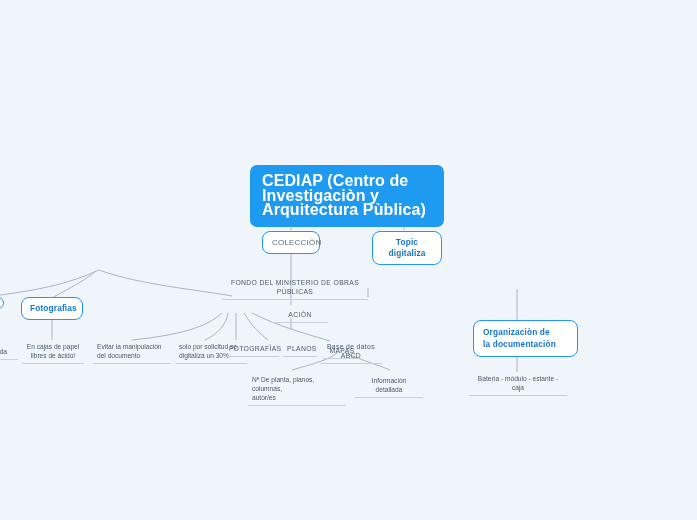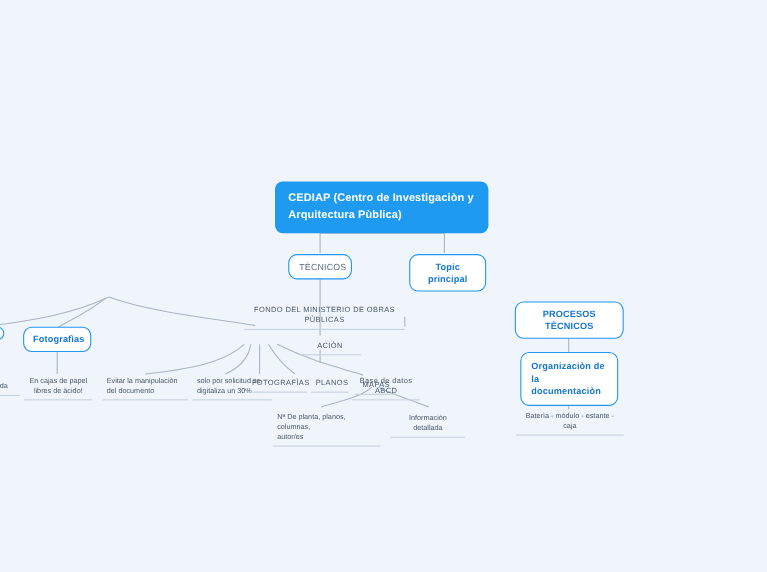--- a/index.html
+++ b/index.html
@@ -36,21 +36,21 @@
     box-sizing: border-box;
     white-space: pre-line;
   }
 
   
   .node-root {
     background: #1e9bf0;
     color: #ffffff;
     border-radius: 7px;
     font-weight: bold;
-    font-size: 10px;
+    font-size: 16px;
     line-height: 14.5px;
     padding: 9px 12px 9px 12px;
     letter-spacing: .1px;
   }
 
   
   .node-box {
     background: #ffffff;
     border: 1.6px solid #2196f3;
     border-radius: 8px;
@@ -139,33 +139,32 @@
       <path d="M517,289 L517,320"></path>
 
       <path d="M517,348 L517,372"></path>
 
       <path d="M368,288 L368,297"></path>
     </g>
   </svg>
 
   <div class="node node-root" style="left:250px; top:165px; width:194px;">CEDIAP (Centro de Investigaciòn y Arquitectura Pùblica)</div>
 
-  <div class="node node-box-plain" style="left:262px; top:231px; width:58px;">TÈCNICOS</div>
+  <div class="node node-box-plain" style="left:262px; top:231px; width:58px;">COLECCIÒN</div>
 
-  <div class="node node-box" style="left:372px; top:231px; width:70px;">Topic principal</div>
+  <div class="node node-box" style="left:372px; top:231px; width:70px;">Topic digitaliza</div>
 
 
   <div class="node node-box" style="left:21px; top:297px; width:62px;">Fotografìas</div>
 
   <div class="node node-box" style="left:-14px; top:297px; width:18px;"></div>
 
 
-  <div class="node node-box" style="left:468px; top:274px; width:99px;">PROCESOS TÈCNICOS</div>
 
-  <div class="node node-box two-line" style="left:473px; top:320px; width:89px;">Organizaciòn de
+  <div class="node node-box two-line" style="left:473px; top:320px; width:105px;">Organizaciòn de
 la documentaciòn</div>
 
   <div class="node node-leaf caps center" style="left:222px; top:276px; width:146px;">FONDO DEL MINISTERIO DE OBRAS PÙBLICAS</div>
 
   <div class="node node-leaf caps center" style="left:272px; top:308px; width:56px;">ACIÒN</div>
 
   <div class="node node-leaf" style="left:-8px; top:345px; width:26px;">ada</div>
 
   <div class="node node-leaf center" style="left:22px; top:340px; width:62px;">En cajas de papel
 libres de àcido!</div>

